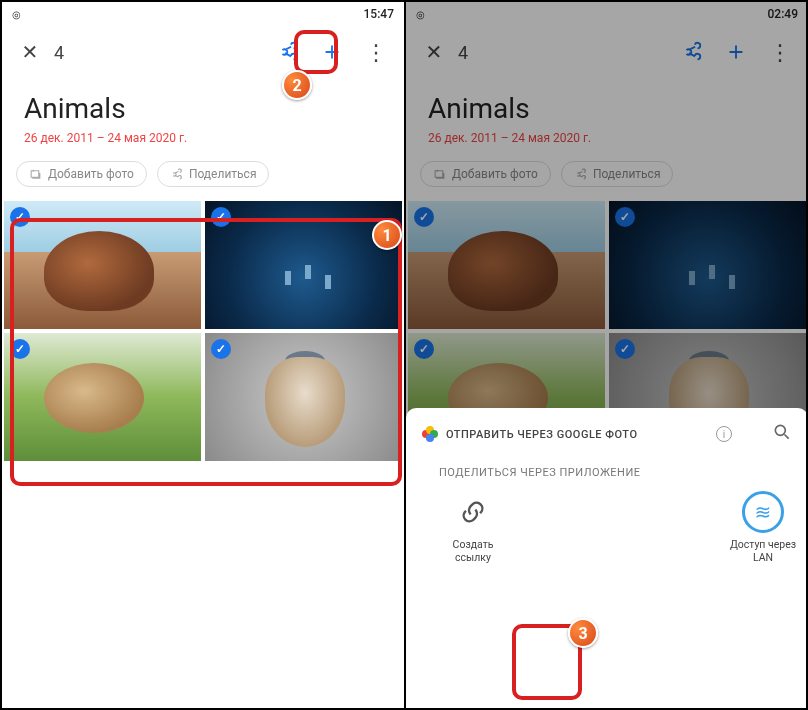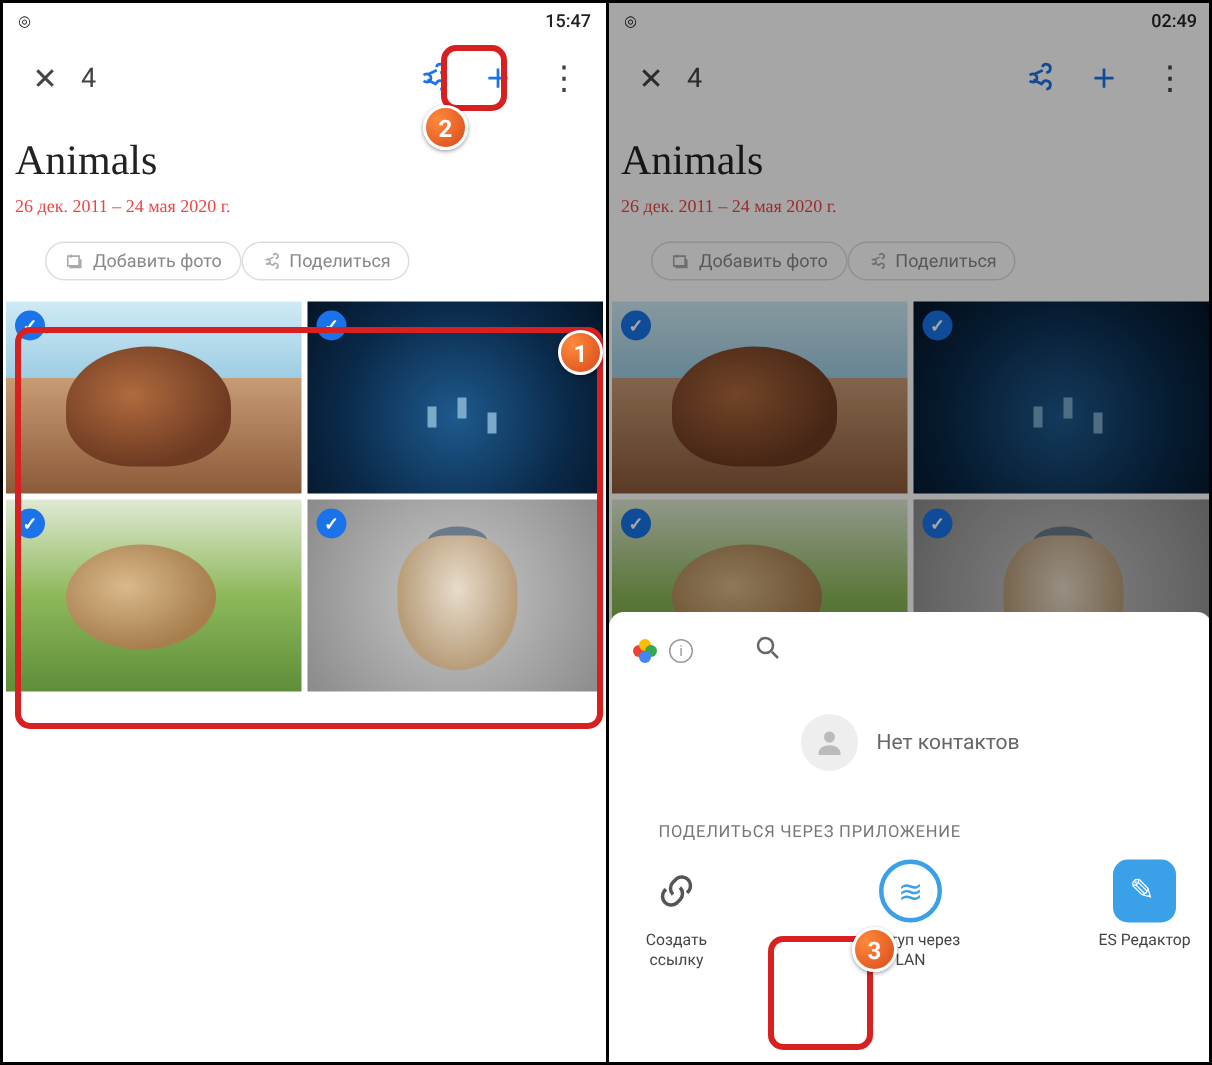--- a/index.html
+++ b/index.html
@@ -47,25 +47,25 @@
     align-items: center;
     padding: 0 8px;
   }
   .toolbar .close-icon { width: 40px; text-align: center; font-size: 20px; color: #444; cursor: pointer; }
   .toolbar .count { font-size: 18px; color: #444; flex: 1; padding-left: 4px; }
   .toolbar .actions { display: flex; align-items: center; gap: 4px; }
   .ticon { width: 40px; height: 40px; display: flex; align-items: center; justify-content: center; cursor: pointer; }
   .ticon svg { width: 22px; height: 22px; }
   .more { font-size: 22px; color: #444; }
 
-  .album-head { padding: 14px 8px 6px; font-family: Liberation Serif, serif; }
+  .album-head { padding: 14px 22px 6px; }
   .album-head h1 { font-size: 28px; font-weight: 400; color: #222; }
   .album-head .dates { font-size: 12px; color: #ef4444; margin-top: 6px; }
 
-  .chipbar { padding: 10px 28px 14px; display: flex; }
+  .chipbar { padding: 10px 14px 14px; display: flex; gap: 10px; }
   .chip {
     display: flex; align-items: center; gap: 6px;
     border: 1px solid #ddd; border-radius: 16px;
     padding: 5px 12px; font-size: 12px; color: #888;
     cursor: pointer;
   }
   .chip svg { width: 13px; height: 13px; }
 
   .grid { display: flex; flex-wrap: wrap; gap: 4px; padding: 0 2px; }
   .thumb { position: relative; width: 197px; height: 128px; }
@@ -104,21 +104,21 @@
 
   .nocontacts { display: flex; align-items: center; justify-content: center; gap: 12px; padding: 20px 0 24px; }
   .nocontacts .avatar {
     width: 38px; height: 38px; border-radius: 50%; background: #eee;
     display: flex; align-items: center; justify-content: center;
   }
   .nocontacts .avatar svg { width: 22px; height: 22px; }
   .nocontacts .txt { font-size: 14px; color: #666; }
 
   .appshare-label { font-size: 11px; color: #777; letter-spacing: 0.5px; padding: 10px 16px 12px; margin-left: 17px; }
-  .approw { display: flex; padding: 0 8px 8px; justify-content: space-between; }
+  .approw { display: flex; padding: 0 8px 8px; justify-content: space-between; margin-left: 22px; }
   .app { width: 74px; display: flex; flex-direction: column; align-items: center; gap: 6px; cursor: pointer; }
   .app .iconwrap { width: 42px; height: 42px; border-radius: 10px; display: flex; align-items: center; justify-content: center; }
   .app .label { font-size: 10.5px; color: #444; text-align: center; line-height: 1.2; }
 
   .link-icon { color: #555; }
   .fm-icon { background: linear-gradient(#fbe4b6,#f2c27d); border: 1px solid #d9a85c; position: relative; }
   .fm-icon::before { content: ""; position: absolute; top: 6px; left: 4px; width: 14px; height: 4px; background: #d9a85c; border-radius: 2px 2px 0 0; }
   .fm-icon::after { content: "F"; position: absolute; font-size: 14px; font-weight: bold; color: #a86a2c; }
   .lan-icon { background: #fff; position: relative; }
   .lan-icon::before { content: ""; position: absolute; width: 36px; height: 36px; border: 3px solid #3aa0e8; border-radius: 50%; }
@@ -290,59 +290,47 @@
   <div class="dimmer"></div>
 
   <div class="sheet">
     <div class="sheet-head">
       <div class="gphotos-icon">
         <span class="r"></span>
           <span class="y"></span>
           <span class="g"></span>
           <span class="b"></span>
       </div>
+      <div class="title">ОТПРАВИТЬ ЧЕРЕЗ GOOGLE ФОТО</div>
       <div class="info">i</div>
       <div style="width:24px"></div>
       <div class="search">
         <svg width="20" height="20" viewBox="0 0 24 24">
             <circle cx="10" cy="10" r="6" fill="none" stroke="#666" stroke-width="2"></circle>
             <path stroke="#666" stroke-width="2" d="m15 15 5 5"></path>
           </svg>
       </div>
     </div>
 
-    <div class="nocontacts">
-      <div class="avatar">
-        <svg viewBox="0 0 24 24">
-            <circle cx="12" cy="8" r="4" fill="#bbb"></circle>
-            <path fill="#bbb" d="M4 20c0-4 4-6 8-6s8 2 8 6v1H4z"></path>
-          </svg>
-      </div>
-      <div class="txt">Нет контактов</div>
-    </div>
 
     <div class="appshare-label">ПОДЕЛИТЬСЯ ЧЕРЕЗ ПРИЛОЖЕНИЕ</div>
 
     <div class="approw">
       <div class="app">
         <div class="iconwrap link-icon">
           <svg width="28" height="28" viewBox="0 0 24 24">
               <path fill="none" stroke="#555" stroke-width="2" d="M10 14a5 5 0 0 1 0-7l2-2a5 5 0 0 1 7 7l-1 1M14 10a5 5 0 0 1 0 7l-2 2a5 5 0 0 1-7-7l1-1"></path>
             </svg>
         </div>
         <div class="label">Создать ссылку</div>
       </div>
       <div class="app">
         <div class="iconwrap lan-icon"></div>
         <div class="label">Доступ через LAN</div>
       </div>
-      <div class="app">
-        <div class="iconwrap ed-icon"></div>
-        <div class="label">ES Редактор</div>
-      </div>
     </div>
   </div>
 </div>
 
 <div class="divider"></div>
 
 <div class="redbox" style="left:8px; top:216px; width:392px; height:268px;"></div>
 <div class="badge" style="left:370px; top:218px;">1</div>
 
 <div class="redbox" style="left:292px; top:28px; width:44px; height:44px;"></div>

